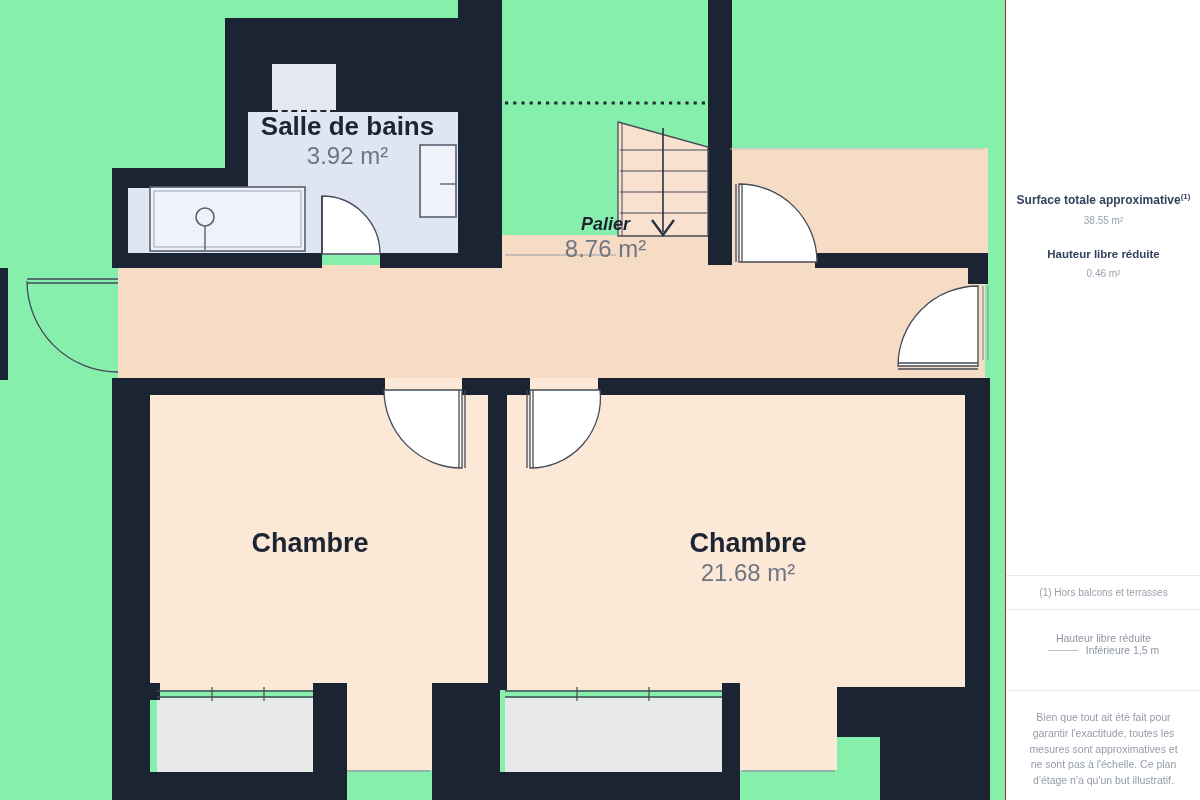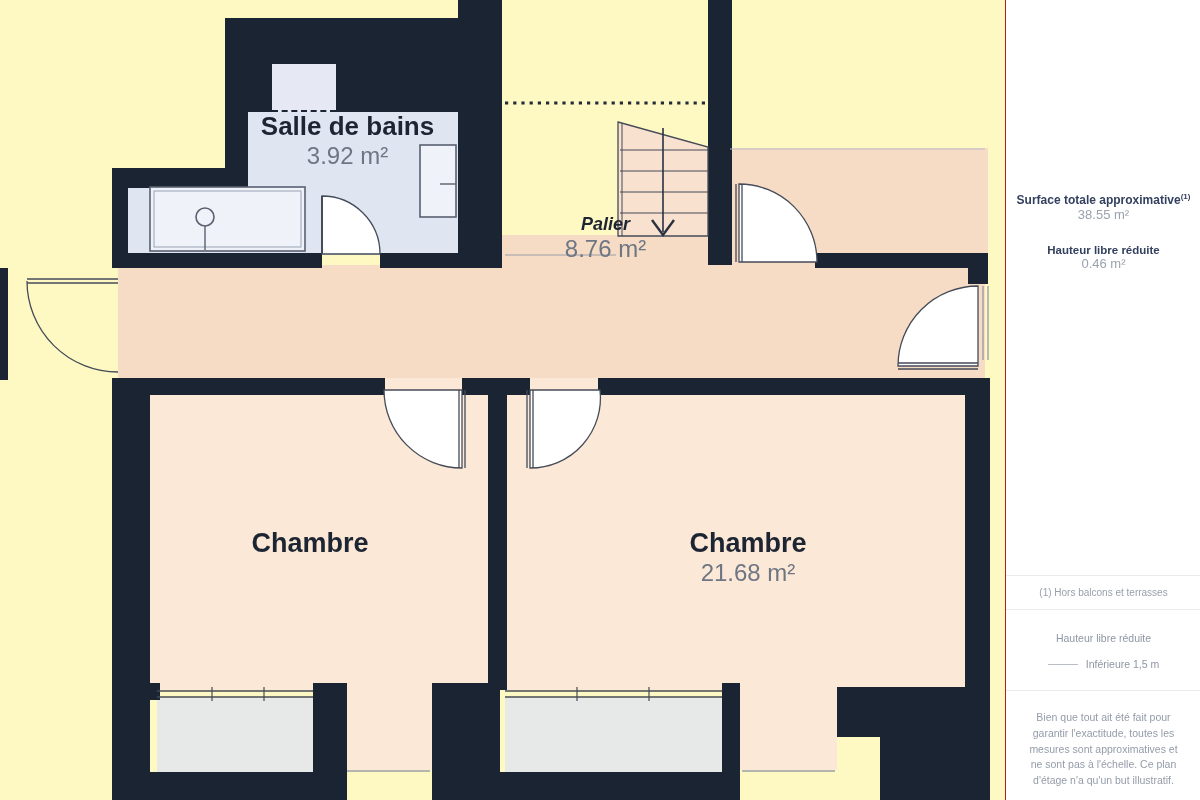--- a/index.html
+++ b/index.html
@@ -1,16 +1,16 @@
 <!DOCTYPE html>
 <html><head>
 <meta charset="utf-8">
 <style>
   html,body{margin:0;padding:0;background:#fff;}
-  #stage{position:relative;width:1200px;height:800px;background:#fef9c3;overflow:hidden;
+  #stage{position:relative;width:1200px;height:800px;background:#86efac;overflow:hidden;
          font-family:"Liberation Sans", sans-serif;}
   
   .abs{position:absolute;display:block;}
   .w{position:absolute;background:#1b2432;z-index:3;}
   .f{position:absolute;z-index:1;}
   .f-cor{background:#f6dbc5;}
   .f-room{background:#fbe8d7;}
   .f-bath{background:#e0e5f2;}
   .f-bay{background:#e7e9e9;}
   .notch{position:absolute;background:#e6e9f4;border-bottom:2px dashed #1b2432;z-index:4;}
@@ -20,30 +20,30 @@
   .room-label .nm{font-weight:bold;color:#1d2533;}
   .room-label .ar{color:#6f7683;}
   .lbl-bath .nm{font-size:26px;} .lbl-bath .ar{font-size:24px;}
   .lbl-palier .nm{font-size:18px;font-style:italic;} .lbl-palier .ar{font-size:24px;}
   .lbl-ch .nm{font-size:27px;margin-top:24px;} .lbl-ch .ar{font-size:24px;}
   
   #sidebar{position:absolute;left:1005px;top:0;width:195px;height:800px;background:#fff;
            border-left:1px solid #b91c1c;z-index:10;}
   .sb-title{font-weight:bold;color:#33415f;font-size:12px;text-align:center;}
   .sb-title sup{font-size:8px;}
-  .sb-val{color:#9aa2ad;font-size:13px;text-align:center;}
+  .sb-val{color:#9aa2ad;font-size:10px;text-align:center;margin-top:8px;}
   #sb-block1{position:absolute;left:0;top:192px;width:195px;}
   #sb-block1 .gap{height:22px;}
   #sb-foot{position:absolute;left:0;top:575px;width:195px;height:33px;border-top:1px solid #eaeaea;
            border-bottom:1px solid #eaeaea;display:flex;align-items:center;justify-content:center;
            color:#98a0ac;font-size:10px;}
   #sb-legend{position:absolute;left:0;top:608px;width:195px;height:82px;border-bottom:1px solid #eaeaea;
            color:#8e96a4;font-size:10.5px;text-align:center;}
   #sb-legend .lt{margin-top:24px;}
-  #sb-legend .row{margin-top:14px;display:flex;align-items:center;justify-content:center;gap:8px;}
+  #sb-legend .row{display:flex;align-items:center;justify-content:center;gap:8px;}
   #sb-legend .swatch{width:30px;height:0;border-top:1.5px solid #b9bec6;display:inline-block;}
   #sb-disc{position:absolute;left:0;top:700px;width:195px;height:100px;overflow:hidden;
            color:#949ca9;font-size:10.5px;text-align:center;line-height:1.5;padding:10px 20px 0 20px;
            box-sizing:border-box;}
 </style>
 </head>
 <body>
 
 <div id="stage">
 

